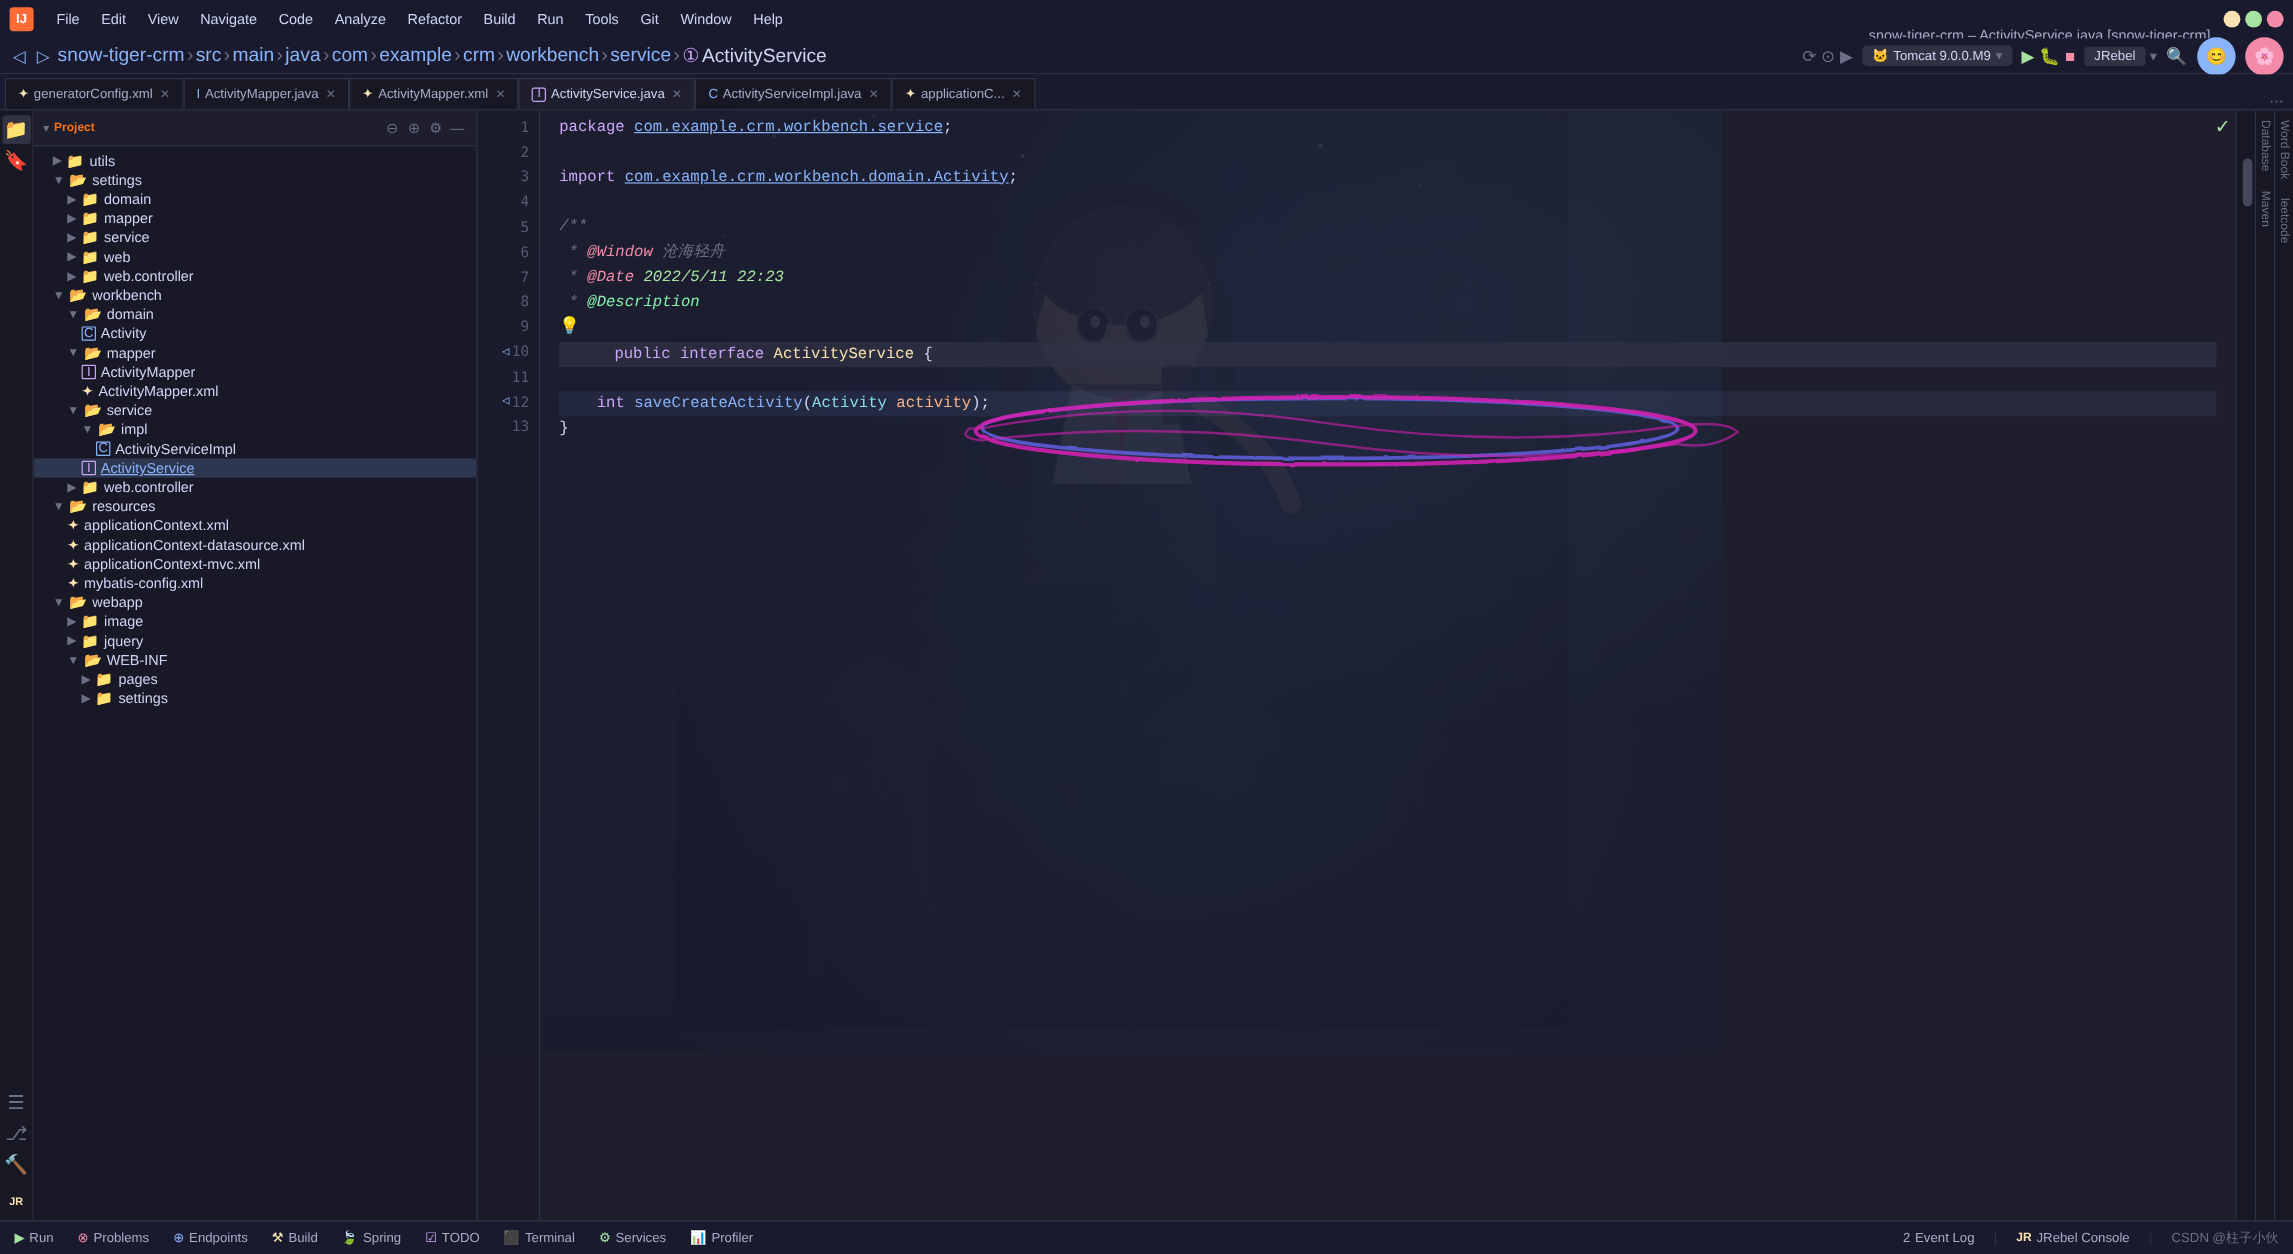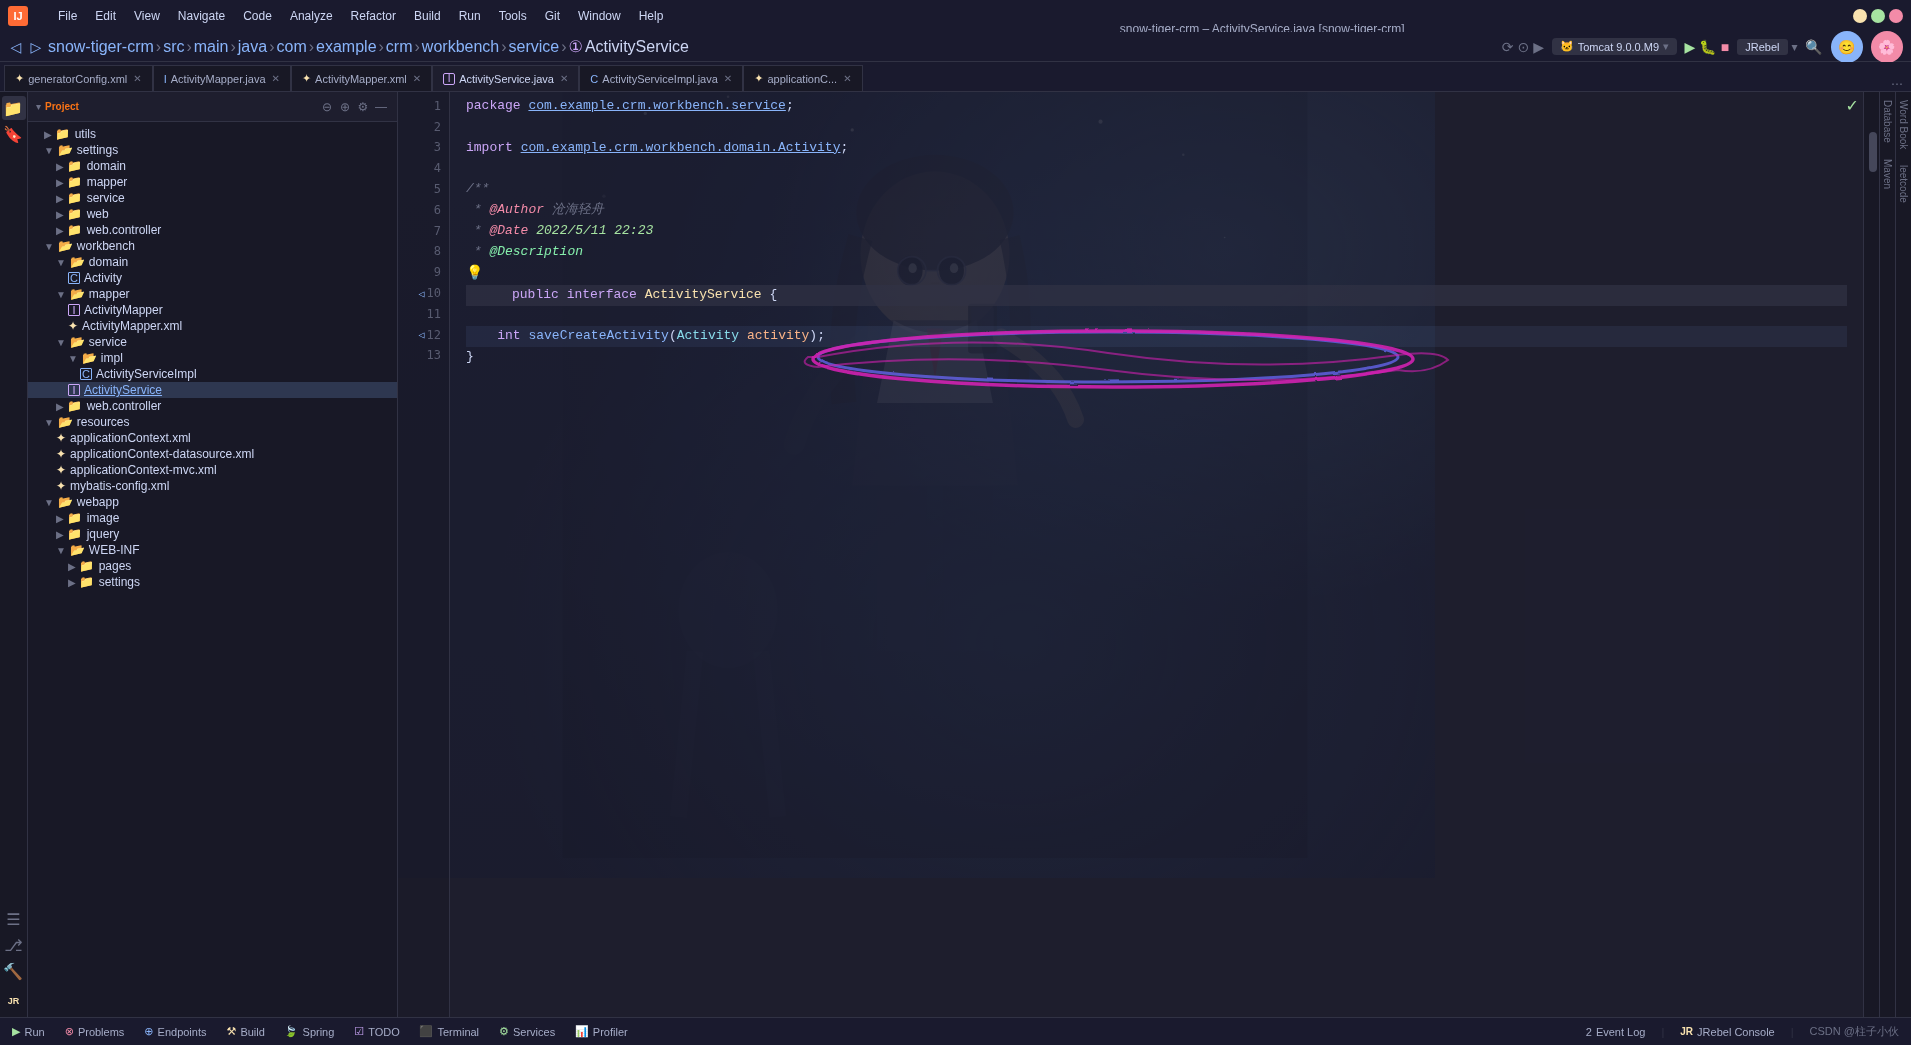--- a/index.html
+++ b/index.html
@@ -14,21 +14,21 @@
       position: relative;
     }
 
     
     #title-bar {
       height: 32px;
       background: #1a1a2e;
       display: flex;
       align-items: center;
       padding: 0 8px;
-      gap: 22px;
+      gap: 11px;
       position: relative;
       z-index: 100;
     }
     #title-bar .logo {
       width: 20px; height: 20px;
       background: #ff6b35;
       border-radius: 3px;
       display: flex; align-items: center; justify-content: center;
       font-size: 10px; font-weight: bold; color: white;
     }
@@ -37,21 +37,21 @@
     }
     #title-bar .menu-item {
       padding: 2px 8px;
       color: #cdd6f4;
       cursor: pointer;
       border-radius: 3px;
       font-size: 12px;
     }
     #title-bar .title-text {
       flex: 1;
-      text-align: center;
+      text-align: right;
       color: #a6adc8;
       font-size: 12px;
       margin-top: 26px;
     }
     #title-bar .window-controls {
       display: flex; gap: 4px;
     }
     #title-bar .win-btn {
       width: 14px; height: 14px;
       border-radius: 50%;
@@ -792,21 +792,21 @@
               <span class="punct">;</span>
           </div>
 
           <div class="line">&nbsp;</div>
 
           <div class="line">
             <span class="comment">/**</span>
           </div>
 
           <div class="line">
-            <span class="comment">&nbsp;* <span style="color:#f38ba8;">@Author</span> 沧海轻舟</span>
+            <span class="comment">&nbsp;* <span style="color:#f38ba8;">@Window</span> 沧海轻舟</span>
           </div>
 
           <div class="line">
             <span class="comment">&nbsp;* <span style="color:#f38ba8;">@Date</span> <span style="color:#a6e3a1;">2022/5/11 22:23</span></span>
           </div>
 
           <div class="line">
             <span class="comment">&nbsp;* <span style="color:#86efac;">@Description</span></span>
           </div>
 

